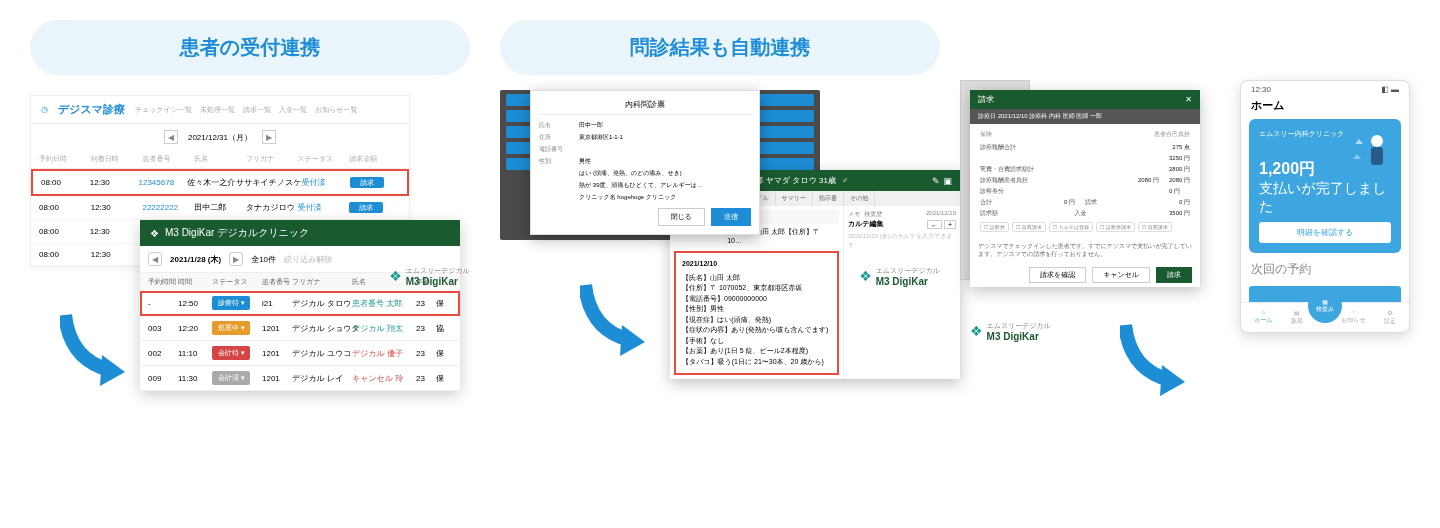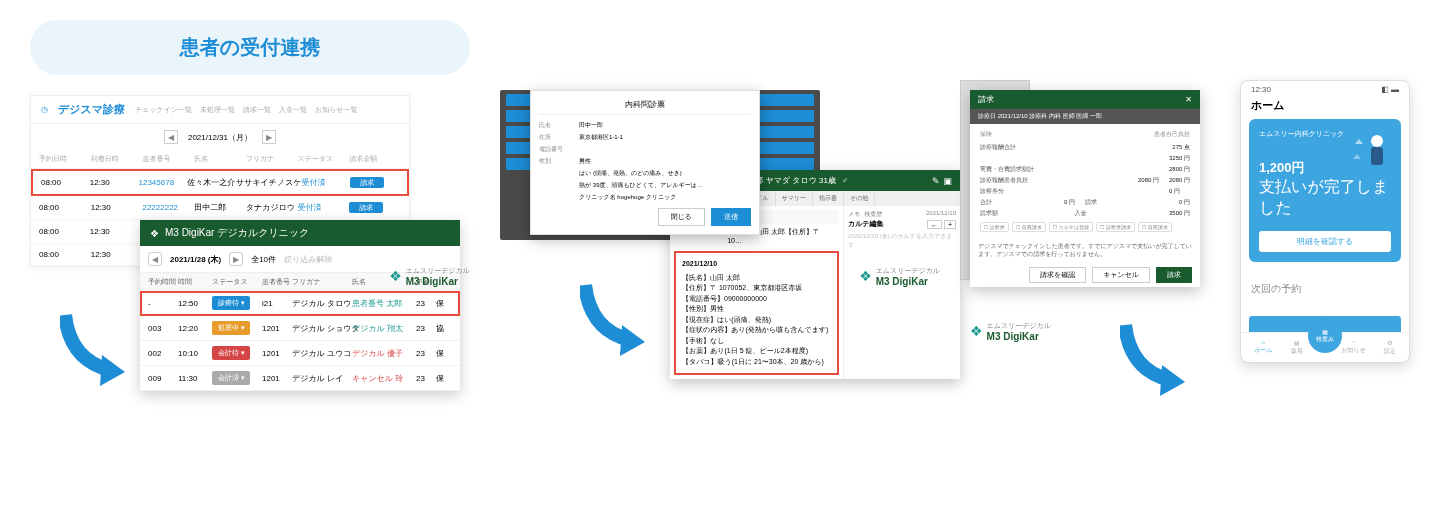--- a/index.html
+++ b/index.html
@@ -76,25 +76,25 @@
 .invoice-foot{display:flex;justify-content:flex-end;gap:6px;padding:4px 8px}
 .invoice-foot .btn{padding:2px 10px;font-size:7px;border:1px solid #ccc}
 .invoice-msg{padding:4px 8px;font-size:6px;color:#666;line-height:1.4}
 .invoice-back{position:absolute;left:-10px;top:60px;width:70px;height:200px;background:#ddd;border:1px solid #ccc}
 
 .phone { position:absolute; right:0; top:60px; width:170px; background:#fff; border:1px solid #ddd; border-radius:8px; box-shadow:0 4px 14px rgba(0,0,0,.15); font-size:8px; overflow:hidden; }
 .phone-status{display:flex;justify-content:space-between;padding:4px 10px;font-size:8px;color:#555}
 .phone-title{padding:0 10px 6px;font-size:11px;font-weight:600}
 .phone-card{background:#3da5e0;color:#fff;margin:0 8px;border-radius:6px;padding:10px;position:relative;overflow:hidden}
 .phone-card .clinic{font-size:7px;margin-bottom:20px}
-.phone-card .amt{font-size:13px;font-weight:700}
-.phone-card .done{font-size:16px;margin-bottom:12px}
+.phone-card .amt{font-size:16px;font-weight:700}
+.phone-card .done{font-size:14px;margin-bottom:6px}
 .phone-card .btn-w{background:#fff;color:#3da5e0;padding:5px;text-align:center;border-radius:3px;font-size:8px}
 .phone-card .illust{position:absolute;right:6px;top:10px;width:50px;height:50px}
-.phone-next{padding:20px 10px;color:#888;font-size:10px}
+.phone-next{padding:8px 10px;color:#888;font-size:12px}
 .phone-banner{background:#3da5e0;color:#fff;margin:0 8px;padding:3px;text-align:center;border-radius:3px 3px 0 0;font-size:7px}
 .phone-appt{margin:0 8px;padding:6px;border:1px solid #eee;font-size:8px;line-height:1.4}
 .phone-nav{display:flex;justify-content:space-around;padding:6px 4px;border-top:1px solid #eee;position:relative}
 .phone-nav-item{display:flex;flex-direction:column;align-items:center;gap:1px;font-size:6px;color:#aaa}
 .phone-nav-item.act{color:#3da5e0}
 .phone-fab{position:absolute;left:50%;top:-14px;transform:translateX(-50%);width:34px;height:34px;background:#3da5e0;border-radius:50%;display:flex;flex-direction:column;align-items:center;justify-content:center;color:#fff;font-size:6px}
 
 .brand { position:absolute; display:flex; align-items:center; gap:4px; font-size:9px; }
 .brand .leaf{color:#1a9a8e;font-size:14px}
 .brand .txt .s{color:#888;font-size:7px}.brand .txt .b{color:#1a5a2f;font-weight:700;font-size:10px}
@@ -223,21 +223,21 @@
             <div class="c-w2">12:20</div>
             <div class="c-w3"><span class="tag tag-orange">処置中 ▾</span></div>
             <div class="c-w4">1201</div>
             <div class="c-w5">デジカル ショウタ</div>
             <div class="c-w6 txt-teal">デジカル 翔太</div>
             <div class="c-w7">23</div>
             <div class="c-w7">協</div>
           </div>
           <div class="panelB-row">
             <div class="c-w1">002</div>
-            <div class="c-w2">10:10</div>
+            <div class="c-w2">11:10</div>
             <div class="c-w3"><span class="tag tag-red">会計待 ▾</span></div>
             <div class="c-w4">1201</div>
             <div class="c-w5">デジカル ユウコ</div>
             <div class="c-w6 txt-red">デジカル 優子</div>
             <div class="c-w7">23</div>
             <div class="c-w7">保</div>
           </div>
           <div class="panelB-row">
             <div class="c-w1">009</div>
             <div class="c-w2">11:30</div>
@@ -251,20 +251,23 @@
         </div>
     </div>
 
     <div class="brand" style="right:0;bottom:-20px">
       <span class="leaf">❖</span>
       <span class="txt"><span class="s">エムスリーデジカル</span><br><span class="b">M3 DigiKar</span></span>
     </div>
   </div>
 
   <div class="col">
+    <div class="pill">
+      <span class="pill-text">問診結果も自動連携</span>
+    </div>
 
     <div class="behind">
       <div class="behind-row"></div>
         <div class="behind-row"></div>
         <div class="behind-row"></div>
         <div class="behind-row"></div>
         <div class="behind-row"></div>
     </div>
 
     <div class="modal">

